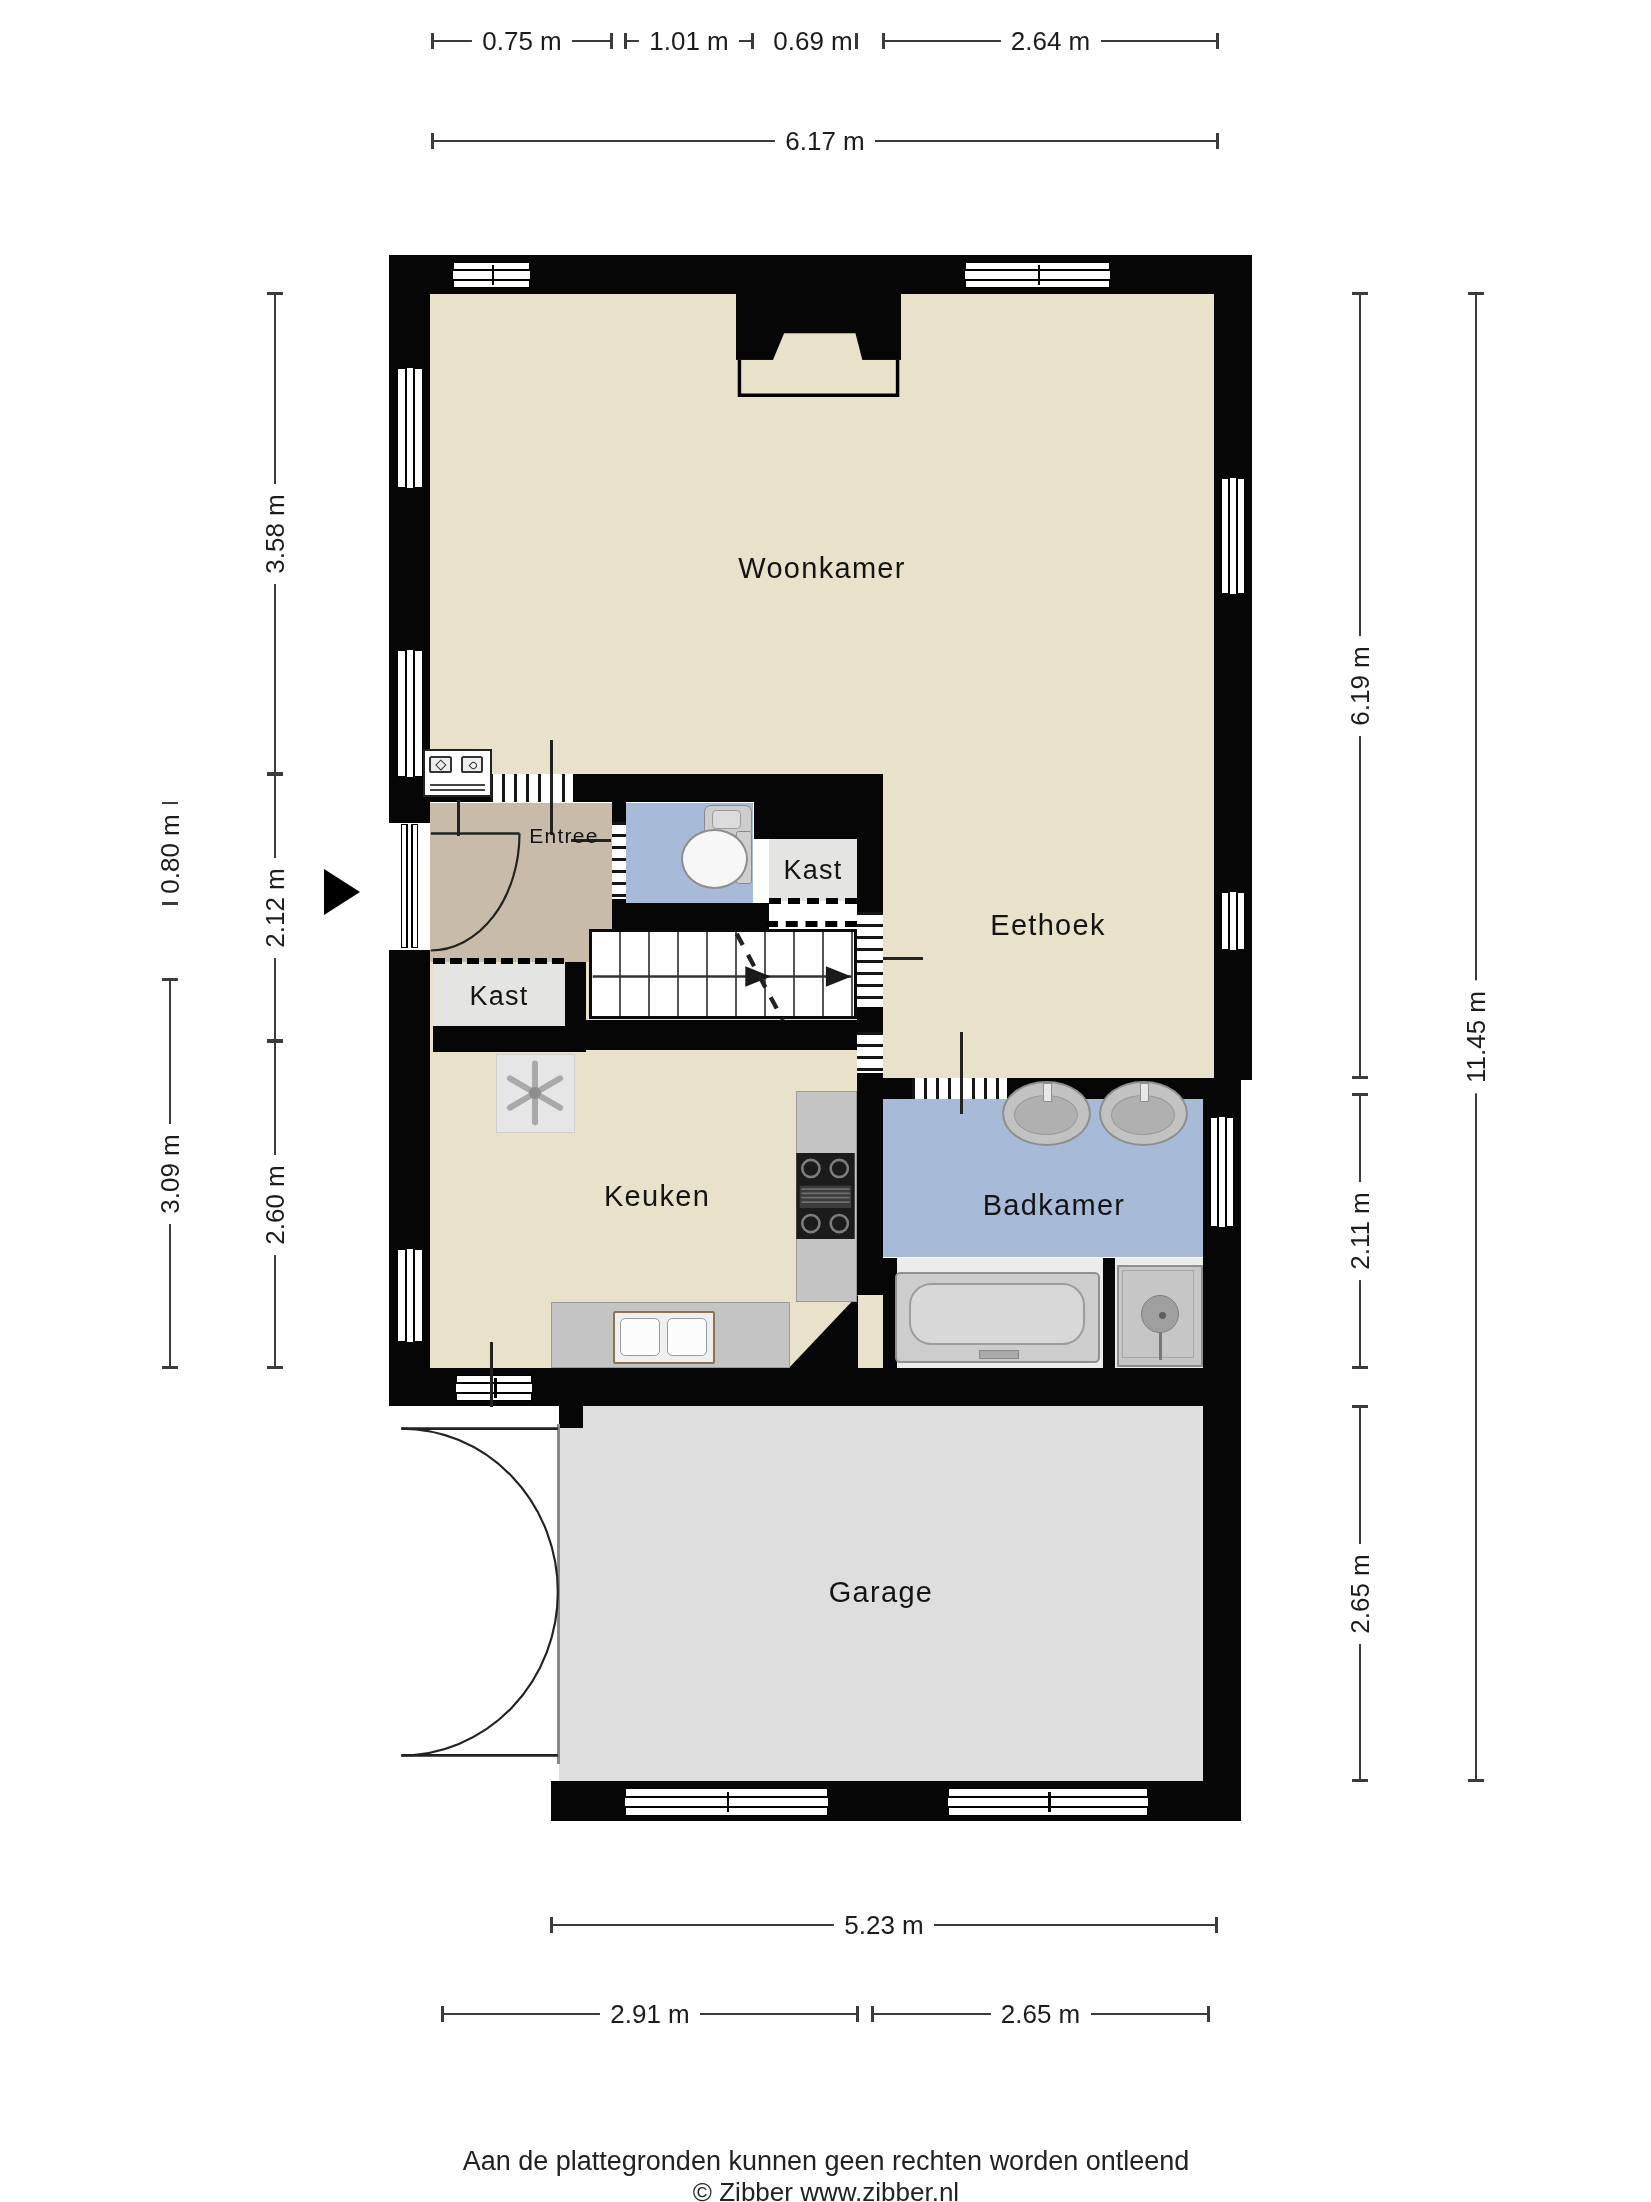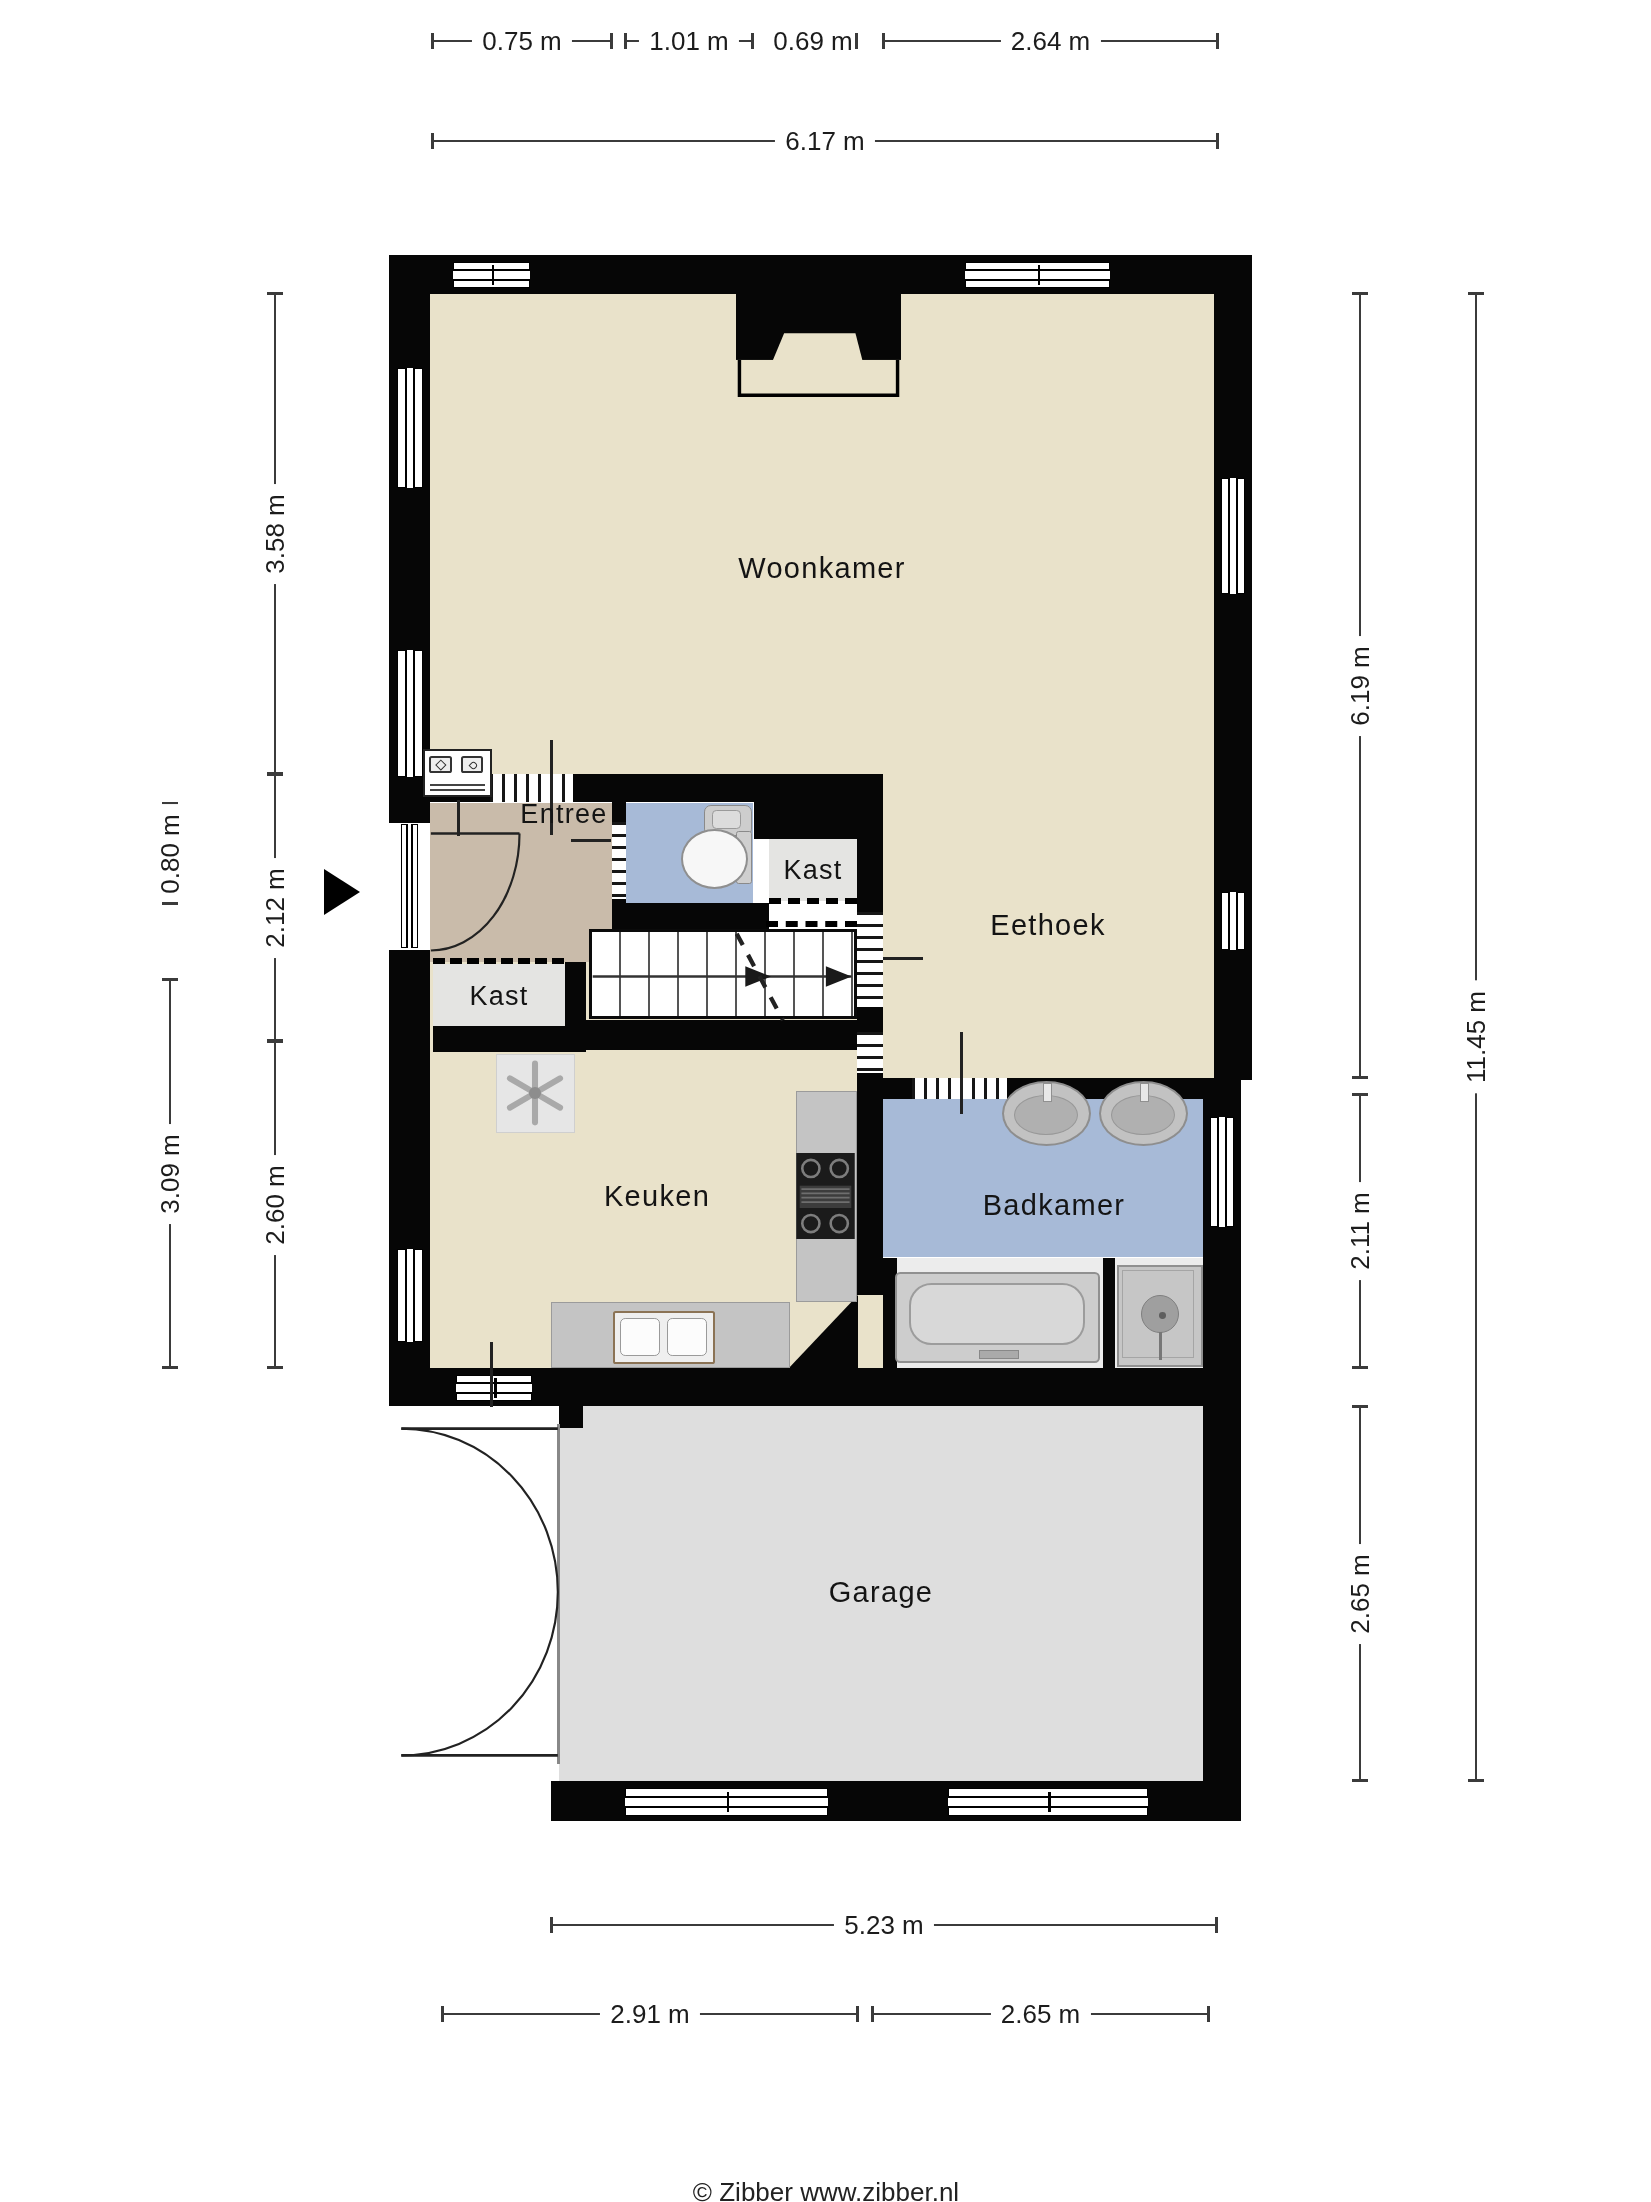--- a/index.html
+++ b/index.html
@@ -253,23 +253,24 @@
   <div class="fix" style="left:557px;top:1424px;width:2.6px;height:340px;background:#888"></div>
   <svg class="abs" style="left:396px;top:1420px" width="168" height="344" viewBox="0 0 195 400">
     <line x1="6" y1="10" x2="188" y2="10" stroke="#222" stroke-width="3"></line>
     <line x1="6" y1="390" x2="188" y2="390" stroke="#222" stroke-width="3"></line>
     <path d="M6,10 A182,190 0 0 1 188,200" fill="none" stroke="#222" stroke-width="2.5"></path>
     <path d="M6,390 A182,190 0 0 0 188,200" fill="none" stroke="#222" stroke-width="2.5"></path>
   </svg>
 
   <div class="rlabel" style="left:822px;top:568px">Woonkamer</div>
   <div class="rlabel" style="left:1048px;top:925px">Eethoek</div>
-  <div class="rlabel" style="left:564px;top:814px;font-size:27px">Entree</div>
+  <div class="rlabel" style="left:564px;top:836px;font-size:21px">Entree</div>
   <div class="rlabel" style="left:813px;top:870px;font-size:27px">Kast</div>
   <div class="rlabel" style="left:499px;top:996px;font-size:27px">Kast</div>
   <div class="rlabel" style="left:657px;top:1196px">Keuken</div>
   <div class="rlabel" style="left:1054px;top:1205px">Badkamer</div>
   <div class="rlabel" style="left:881px;top:1592px">Garage</div>
 
+  <div class="footer" style="top:2146px;font-size:27px">Aan de plattegronden kunnen geen rechten worden ontleend</div>
   <div class="footer" style="top:2177px;font-size:26px">© Zibber www.zibber.nl</div>
 
 </div>
 
 
 </body></html>

